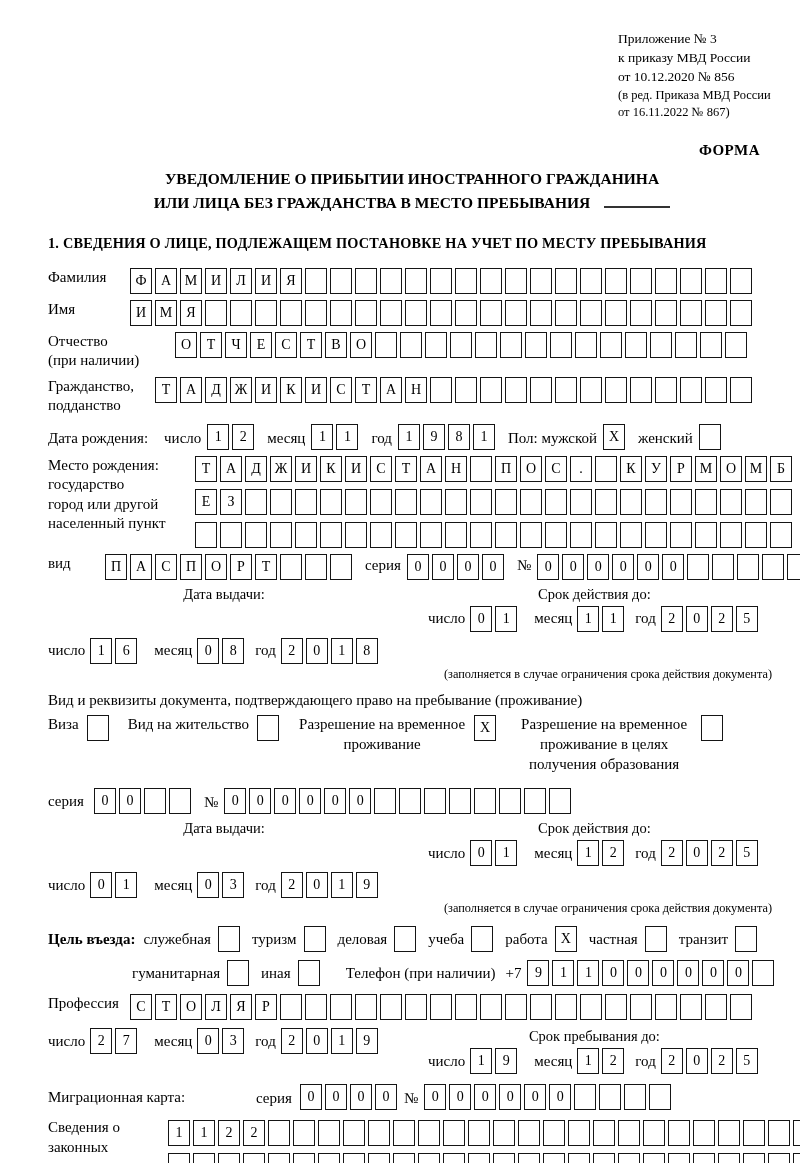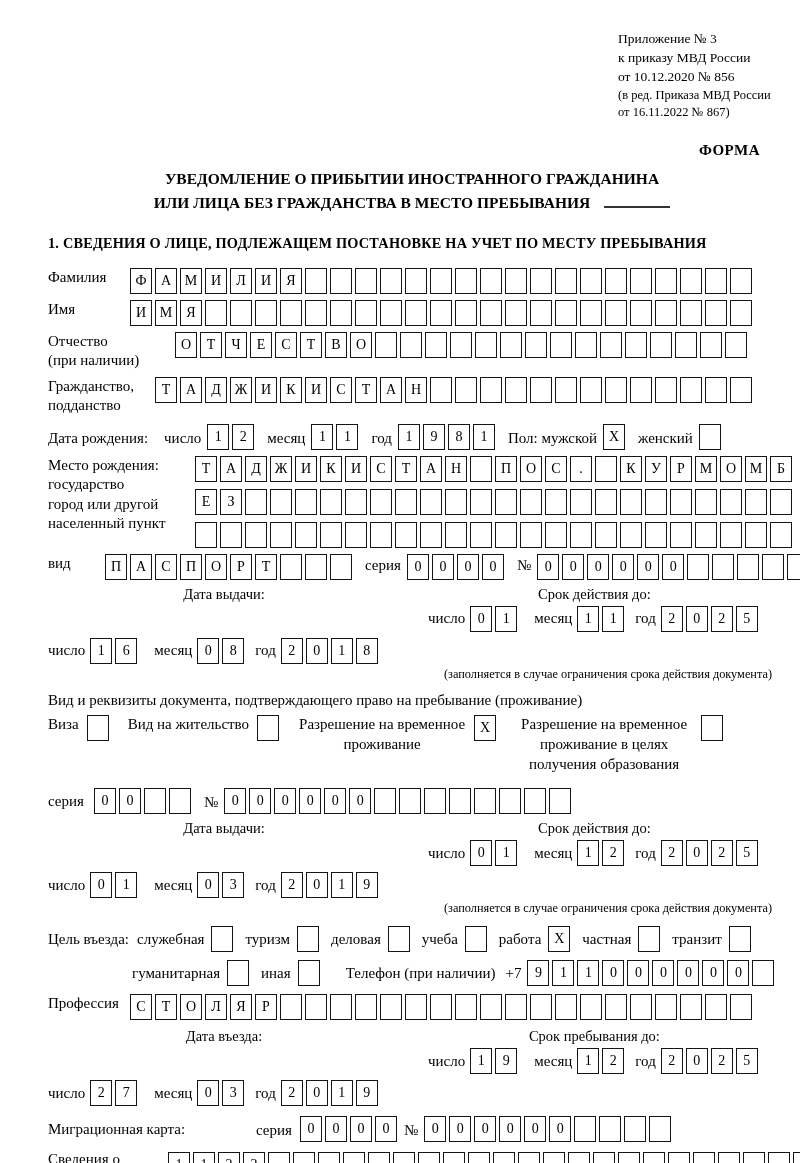--- a/index.html
+++ b/index.html
@@ -506,21 +506,21 @@
             <span class="cell">0</span>
             <span class="cell">2</span>
             <span class="cell">5</span>
           </span>
       </div>
     </div>
   </div>
   <div class="note">(заполняется в случае ограничения срока действия документа)</div>
 
   <div class="frow" style="align-items:center;">
-    <span class="flabel" style="margin-right:8px;">Цель въезда:</span>
+    <span class="flabel" style="margin-right:8px;font-weight:bold;">Цель въезда:</span>
     <span class="pitem">
       <span class="plab">служебная</span>
       <span class="cells">
           <span class="cell"></span>
         </span>
     </span>
     <span class="pitem">
       <span class="plab">туризм</span>
       <span class="cells">
           <span class="cell"></span>
@@ -613,21 +613,20 @@
         <span class="cell"></span>
         <span class="cell"></span>
         <span class="cell"></span>
         <span class="cell"></span>
         <span class="cell"></span>
       </span>
   </div>
 
   <div class="dates" style="margin-top:8px;">
     <div class="dblock left">
-      <div class="dhead">Дата въезда:</div>
       <div class="dline">
         <span class="dlbl">число</span>
         <span class="cells">
             <span class="cell">2</span>
             <span class="cell">7</span>
           </span>
         <span class="mlbl">месяц</span>
         <span class="cells">
             <span class="cell">0</span>
             <span class="cell">3</span>

